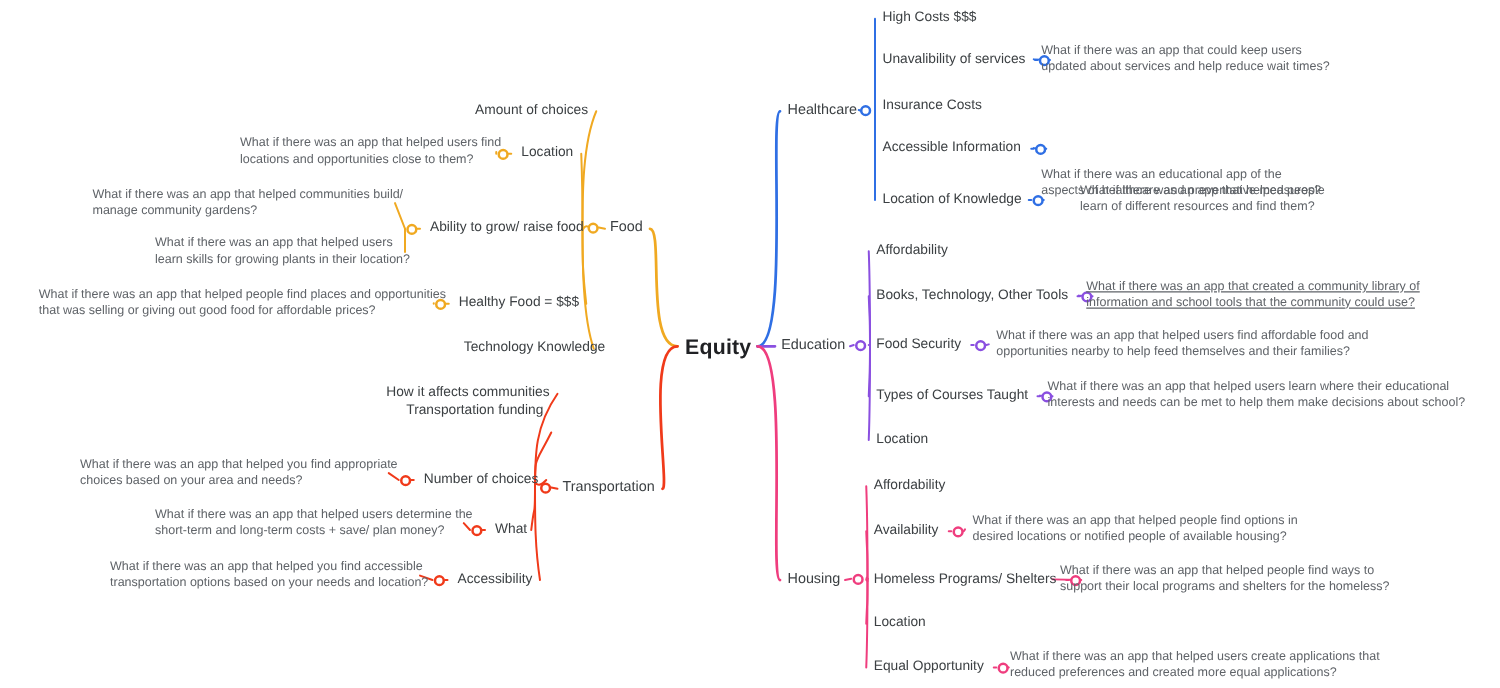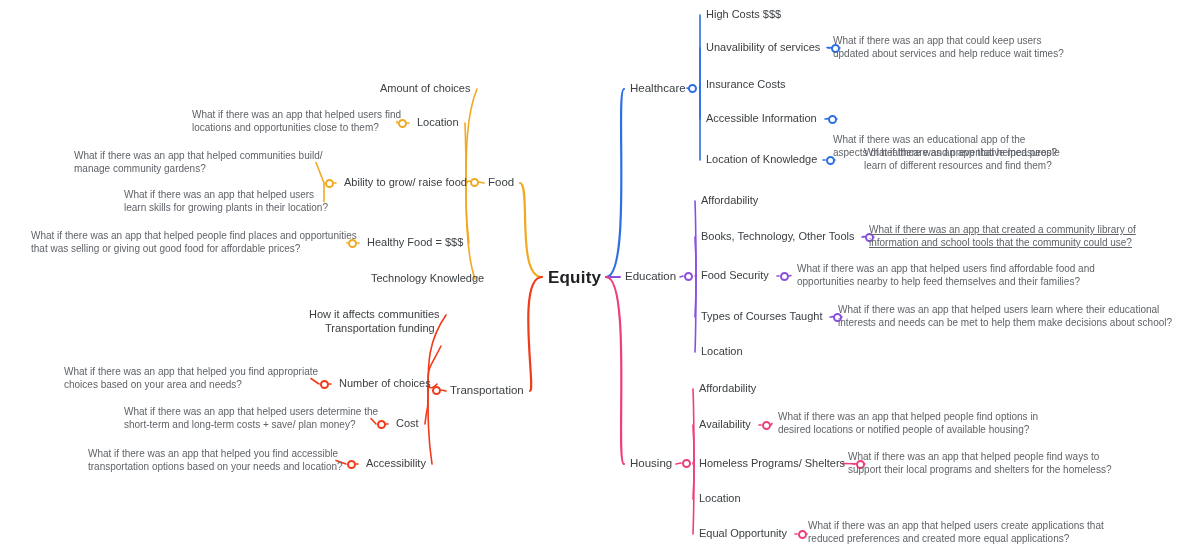--- a/index.html
+++ b/index.html
@@ -172,21 +172,21 @@
 that was selling or giving out good food for affordable prices?</div>
       <div class="lbl" style="left: 371px; top: 272px;">Technology Knowledge</div>
       <div class="branch-lbl" style="left: 450px; top: 384px;">Transportation</div>
       <div class="ring" style="left: 431.5px; top: 385.5px; border-color: rgb(240, 58, 26);"></div>
       <div class="lbl" style="left: 309px; top: 308px; text-align: right;">How it affects communities</div>
       <div class="lbl" style="left: 325px; top: 322px;">Transportation funding</div>
       <div class="lbl" style="left: 339px; top: 377px;">Number of choices</div>
       <div class="ring" style="left: 319.5px; top: 379.5px; border-color: rgb(240, 58, 26);"></div>
       <div class="qtext left" style="left: 64px; top: 366px;">What if there was an app that helped you find appropriate
 choices based on your area and needs?</div>
-      <div class="lbl" style="left: 396px; top: 417px;">Cost</div>
+      <div class="lbl" style="left: 396px; top: 417px;">What</div>
       <div class="ring" style="left: 376.5px; top: 419.5px; border-color: rgb(240, 58, 26);"></div>
       <div class="qtext left" style="left: 124px; top: 406px;">What if there was an app that helped users determine the
 short-term and long-term costs + save/ plan money?</div>
       <div class="lbl" style="left: 366px; top: 457px;">Accessibility</div>
       <div class="ring" style="left: 346.5px; top: 459.5px; border-color: rgb(240, 58, 26);"></div>
       <div class="qtext left" style="left: 88px; top: 448px;">What if there was an app that helped you find accessible
 transportation options based on your needs and location?</div>
     </div>
 </div>
 

